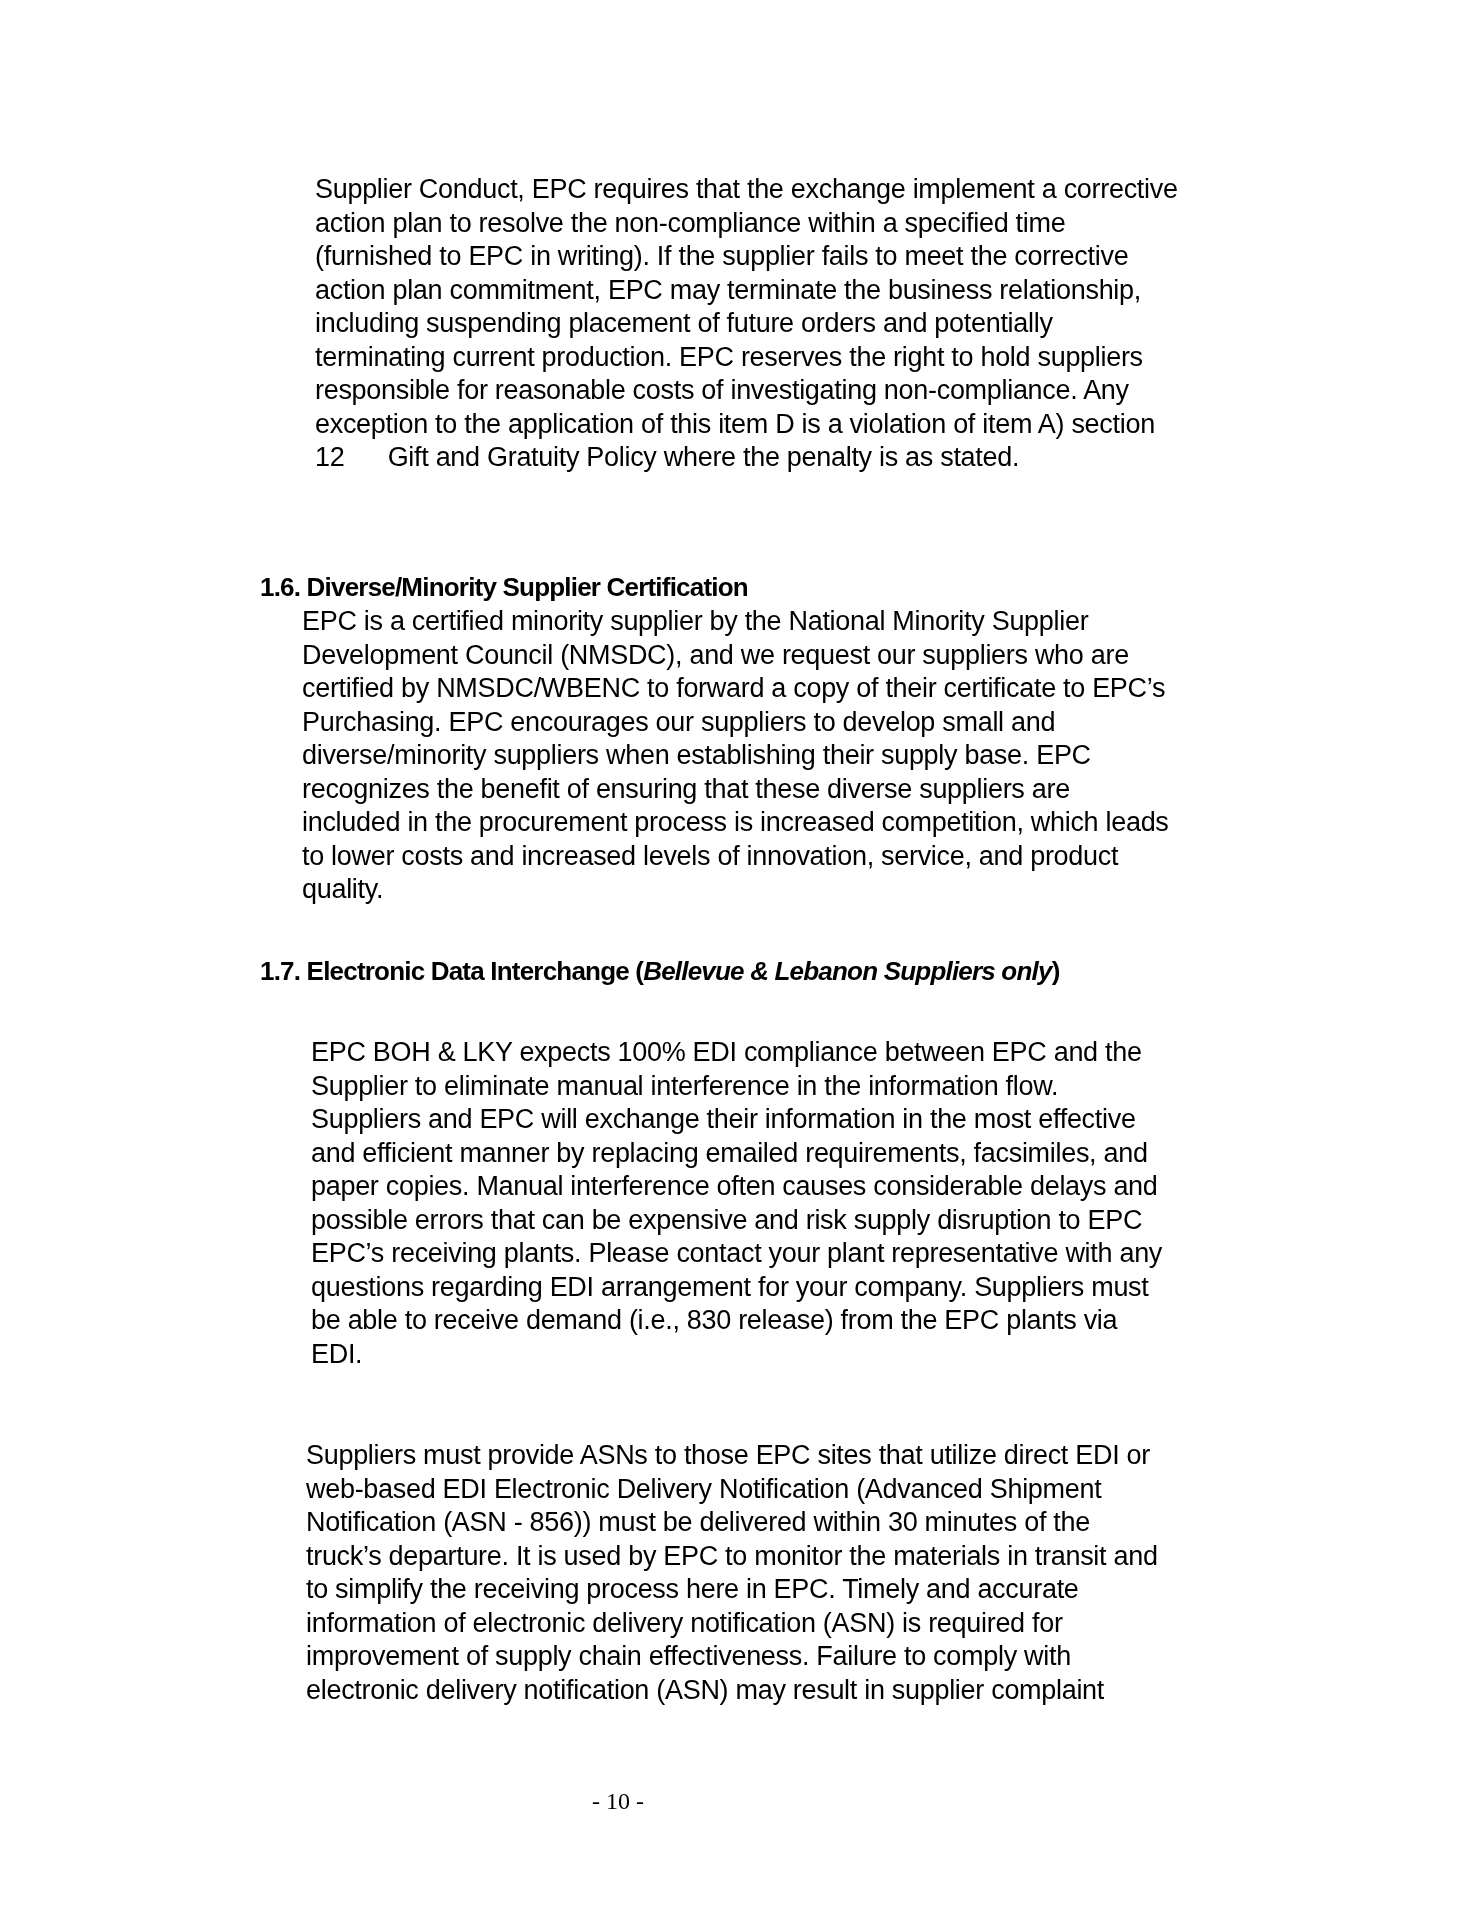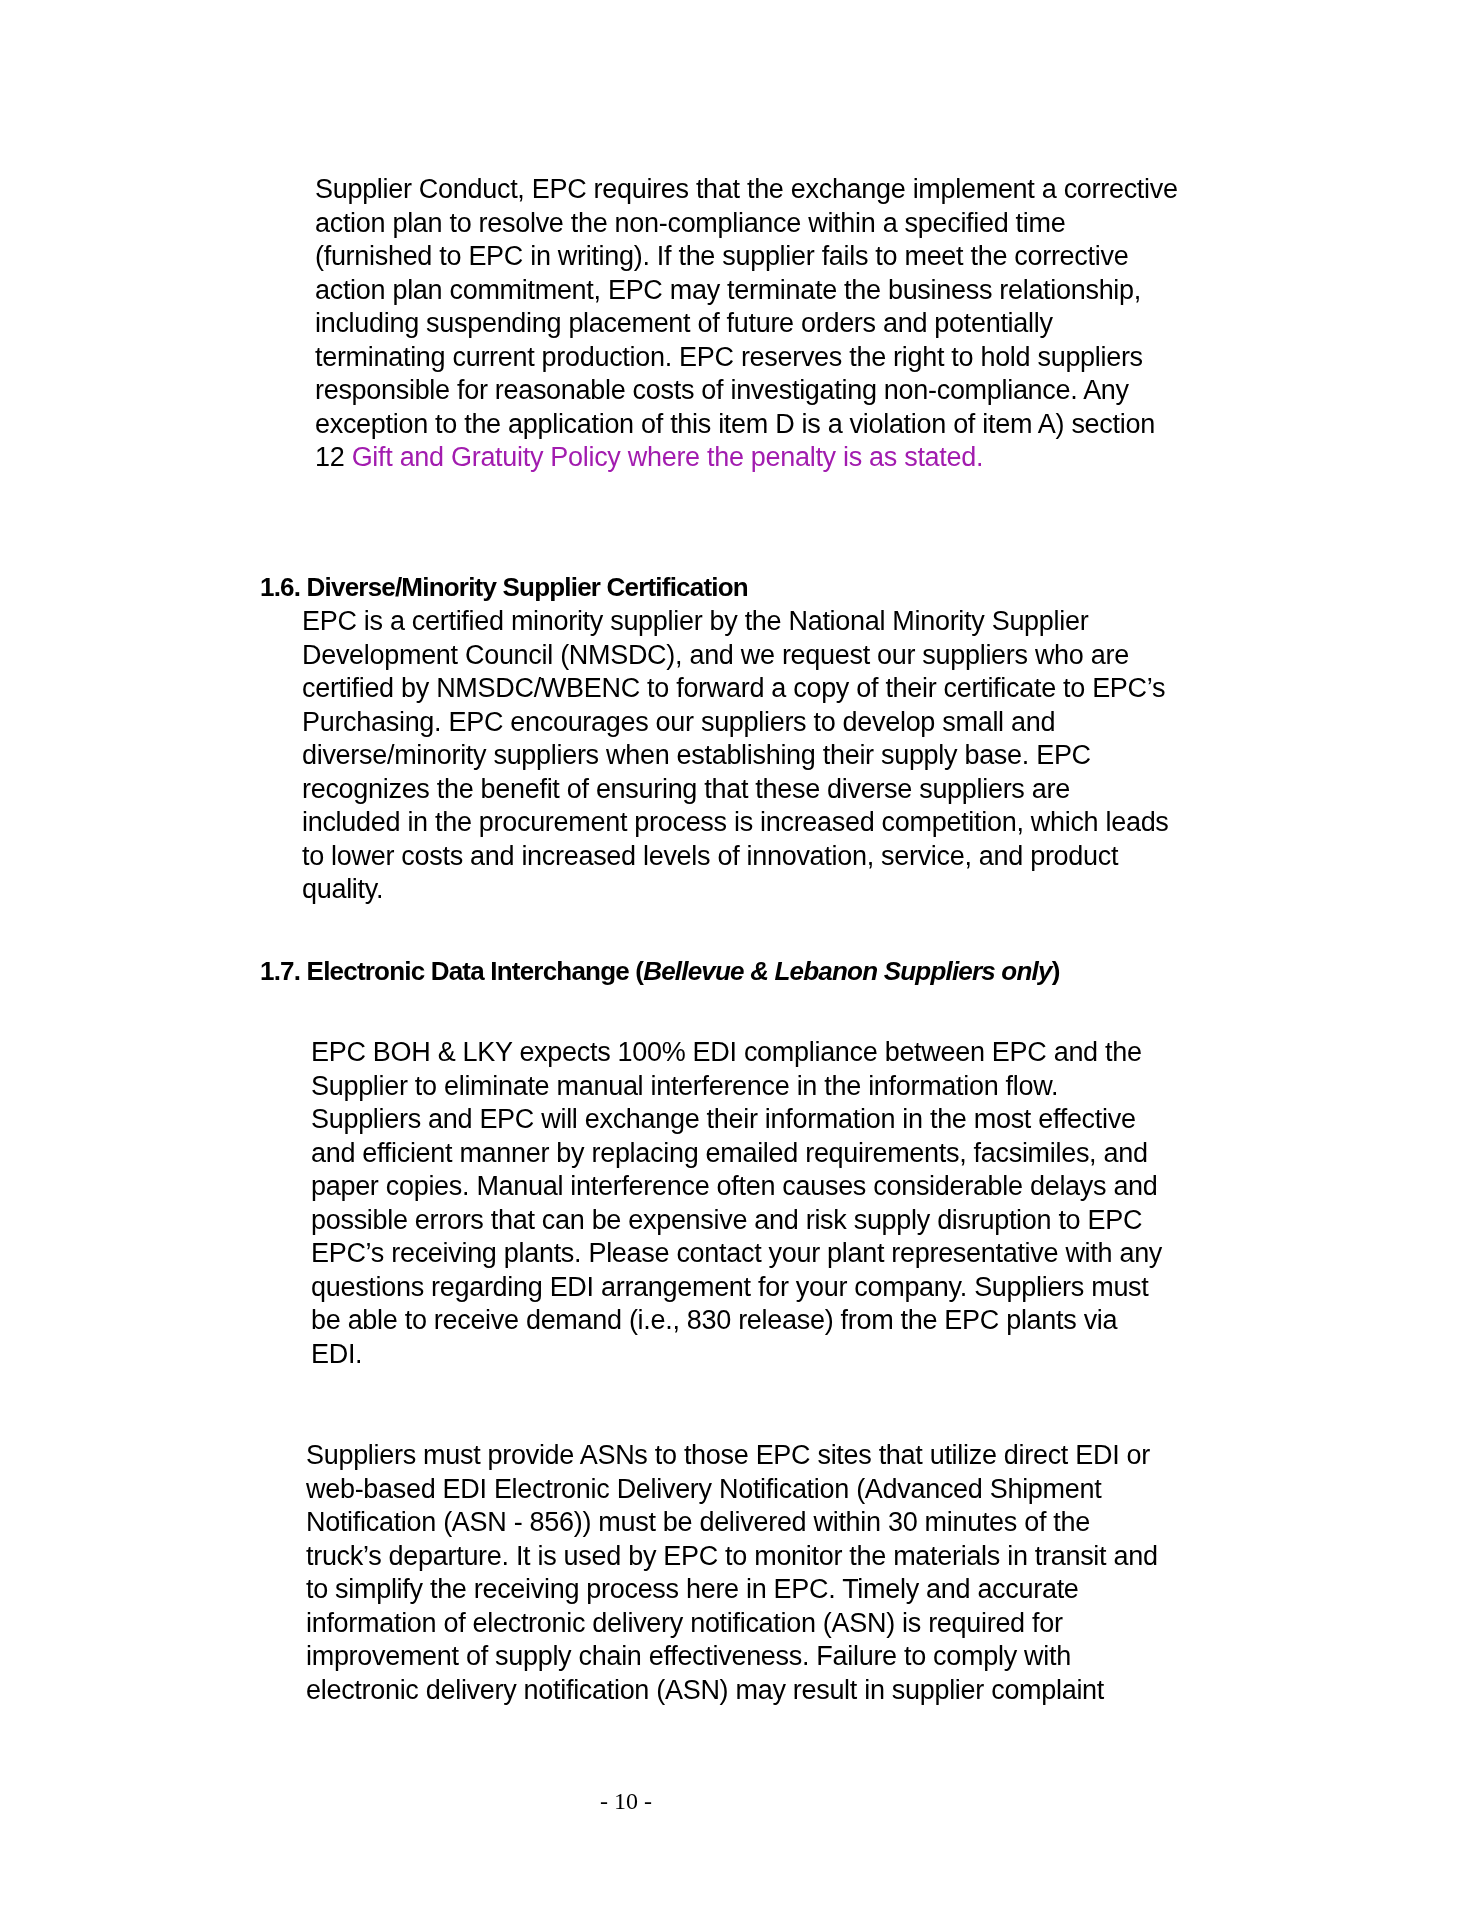--- a/index.html
+++ b/index.html
@@ -1,23 +1,23 @@
 <!DOCTYPE html>
 <html><head>
 <meta charset="utf-8">
 <style>
   html, body { margin: 0; padding: 0; background: #ffffff; }
   body { width: 1484px; height: 1920px; position: relative; overflow: hidden; }
   .page { position: absolute; left: 0; top: 0; width: 1484px; height: 1920px; background: #ffffff; color: #000; font-family: "Liberation Sans", sans-serif; }
   .para { position: absolute; font-size: 27px; line-height: 33.5px; letter-spacing: -0.3px; }
   .para .line { display: block; white-space: nowrap; }
-  .gray { color: #a21caf; }
+  .gray { color: #000000; margin-left: 36px; }
   .heading { position: absolute; font-size: 26px; font-weight: bold; letter-spacing: -0.8px; white-space: nowrap; }
   .heading em { font-style: italic; }
-  .page-num { position: absolute; left: 0; width: 1236px; top: 1788px; text-align: center; font-family: "Liberation Serif", serif; font-size: 24px; padding-left: 8px; }
+  .page-num { position: absolute; left: 0; width: 1236px; top: 1788px; text-align: center; font-family: "Liberation Serif", serif; font-size: 24px; }
 </style>
 </head>
 <body>
 
 <div class="page">
 
   <div class="para" style="left:315px; top:173px;">
     <span class="line">Supplier Conduct, EPC requires that the exchange implement a corrective</span>
     <span class="line">action plan to resolve the non-compliance within a specified time</span>
     <span class="line">(furnished to EPC in writing). If the supplier fails to meet the corrective</span>

